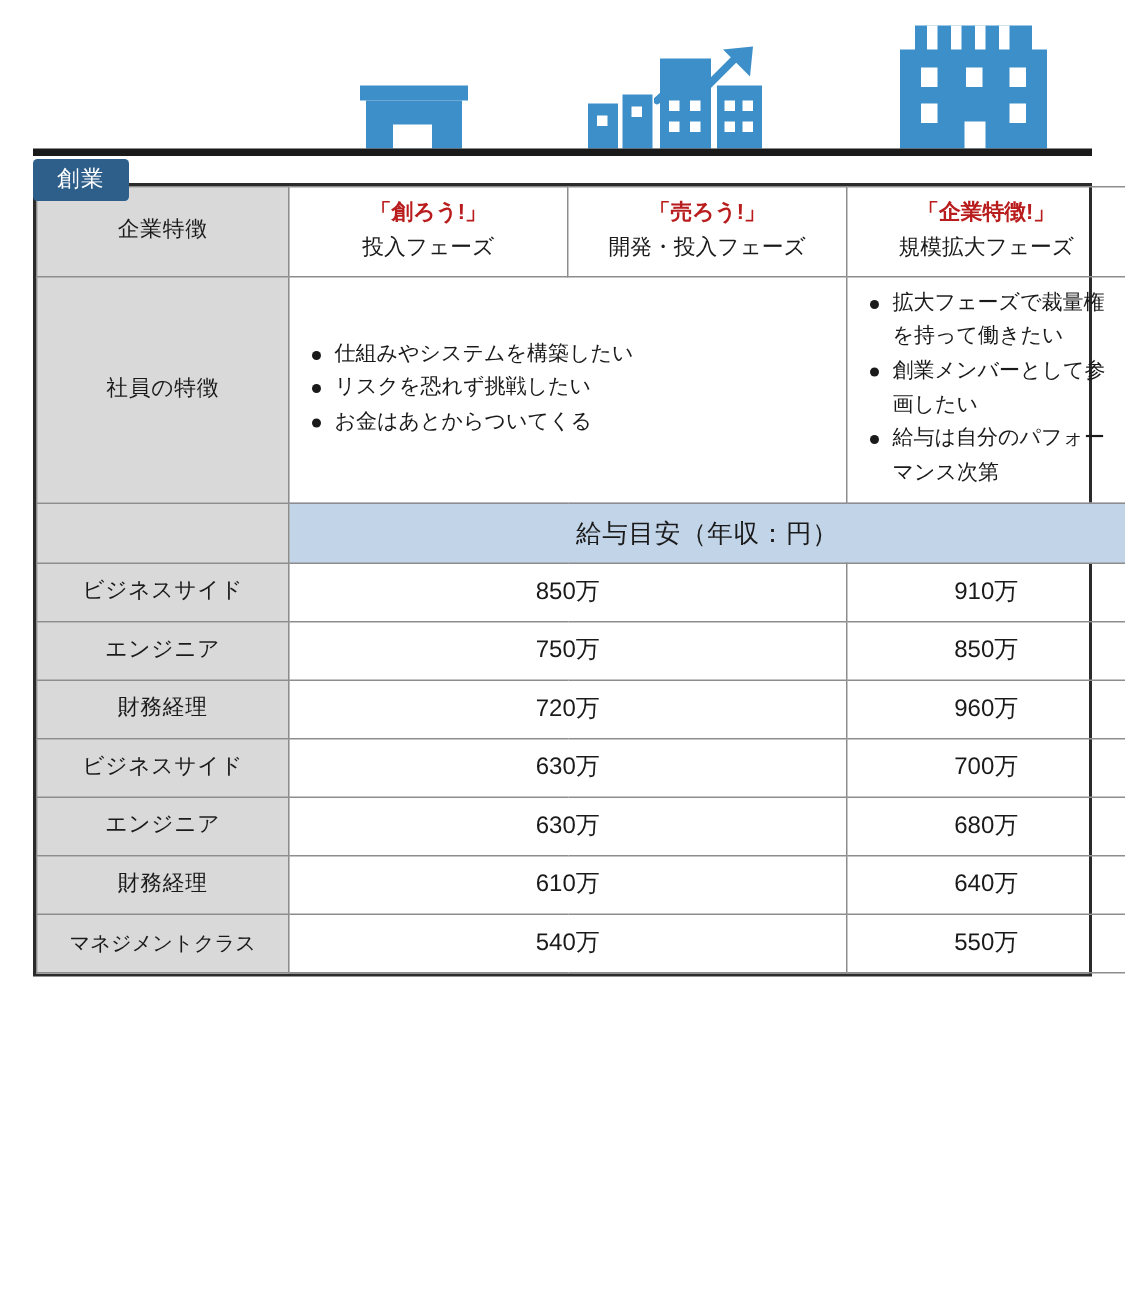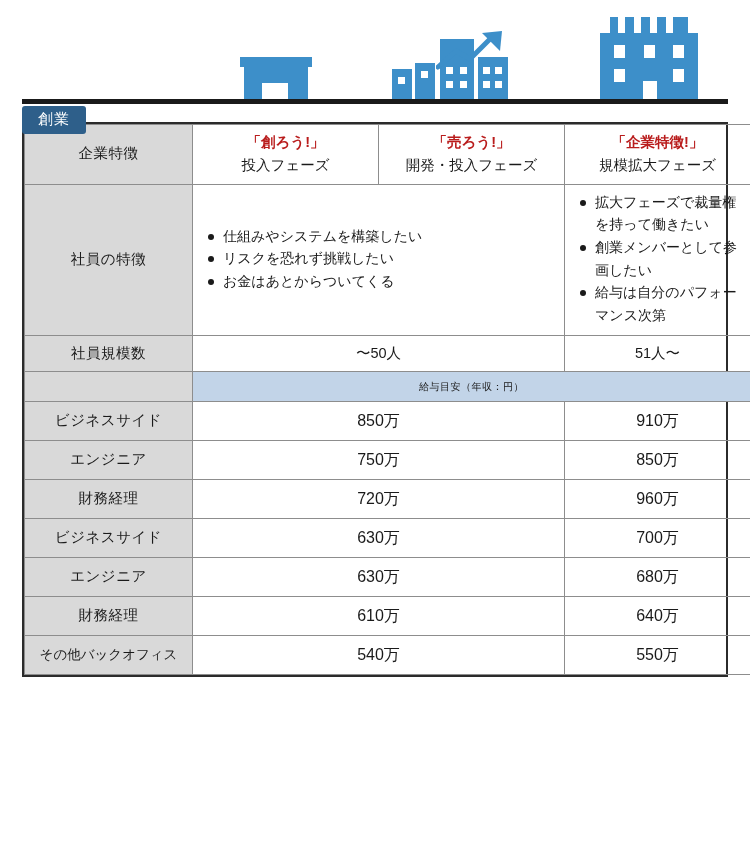--- a/index.html
+++ b/index.html
@@ -200,21 +200,21 @@
     font-weight: bold;
     display: block;
     margin-bottom: 1px;
   }
   .sub {
     display: block;
   }
 
   .bandhead {
     background: #c2d4e8;
-    font-size: 10px;
+    font-size: 17px;
     letter-spacing: 0.5px;
   }
   .bandsub {
     background: #e4eef7;
     font-size: 15px;
     letter-spacing: 0.5px;
   }
 
   ul.feat {
     margin: 0;
@@ -340,25 +340,20 @@
           </td>
           <td>
             <ul class="feat">
               <li>拡大フェーズで裁量権を持って働きたい</li>
               <li>創業メンバーとして参画したい</li>
               <li>給与は自分のパフォーマンス次第</li>
             </ul>
           </td>
         </tr>
 
-        <tr>
-          <td class="rowhead first-col-label">社員規模数</td>
-          <td colspan="2">〜50人</td>
-          <td>51人〜</td>
-        </tr>
 
         <tr>
           <td class="rowhead-blank"></td>
           <td class="bandhead" colspan="3">給与目安（年収：円）</td>
         </tr>
 
 
         <tr>
           <td class="rowhead first-col-label">ビジネスサイド</td>
           <td class="money" colspan="2">850万</td>
@@ -385,20 +380,20 @@
           <td class="rowhead first-col-label">エンジニア</td>
           <td class="money" colspan="2">630万</td>
           <td class="money">680万</td>
         </tr>
         <tr>
           <td class="rowhead first-col-label">財務経理</td>
           <td class="money" colspan="2">610万</td>
           <td class="money">640万</td>
         </tr>
         <tr>
-          <td class="rowhead small-label">その他バックオフィス</td>
+          <td class="rowhead small-label">マネジメントクラス</td>
           <td class="money" colspan="2">540万</td>
           <td class="money">550万</td>
         </tr>
       </tbody>
     </table>
   </div>
 </div>
 
 </body></html>

